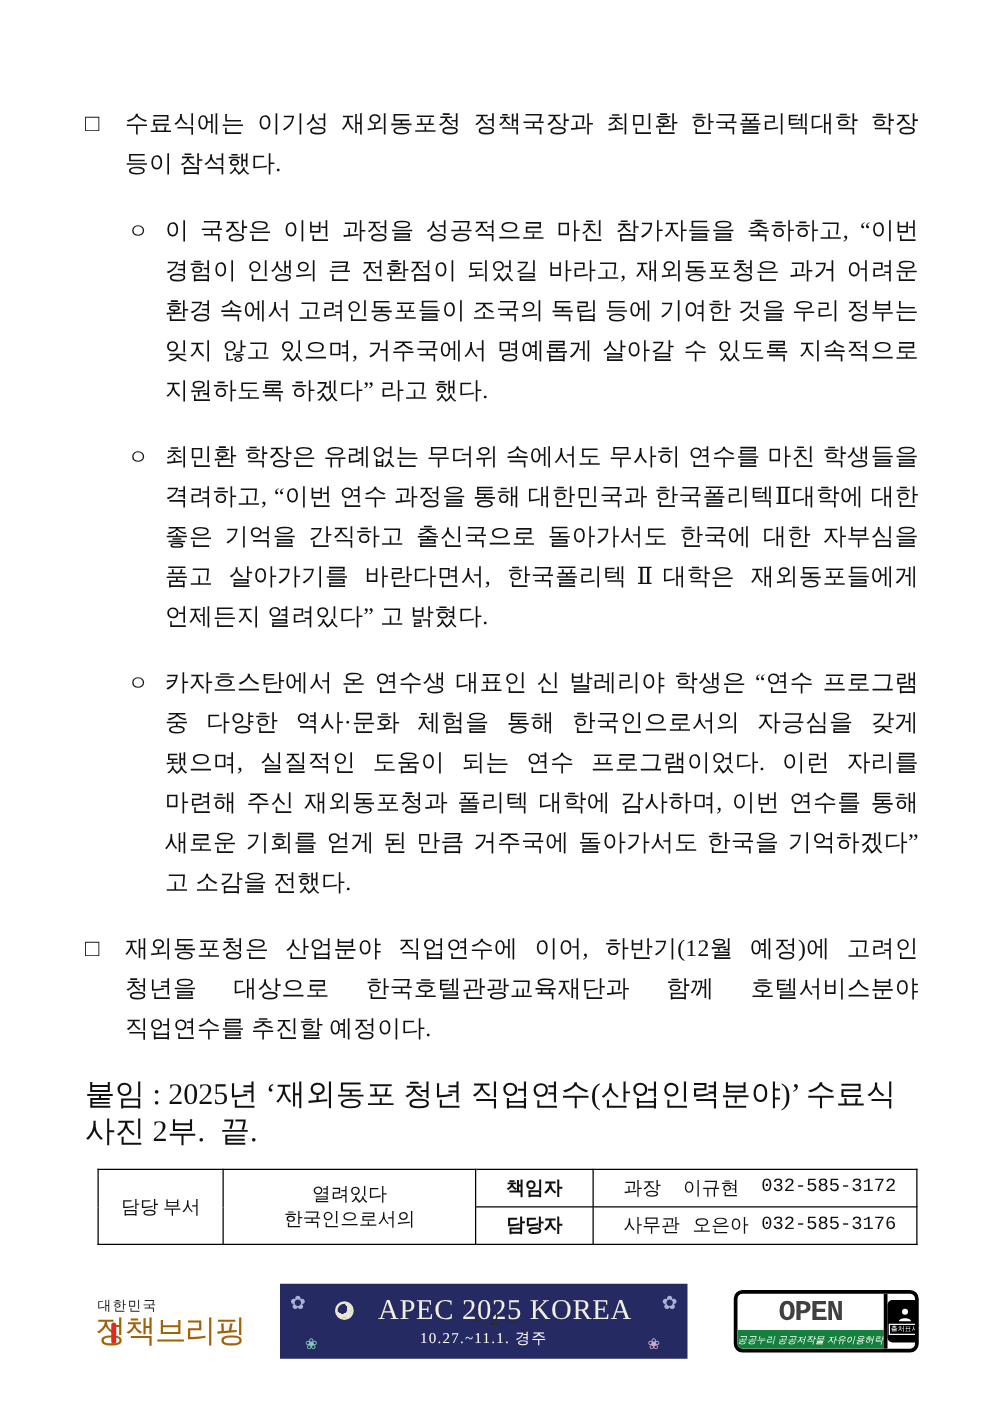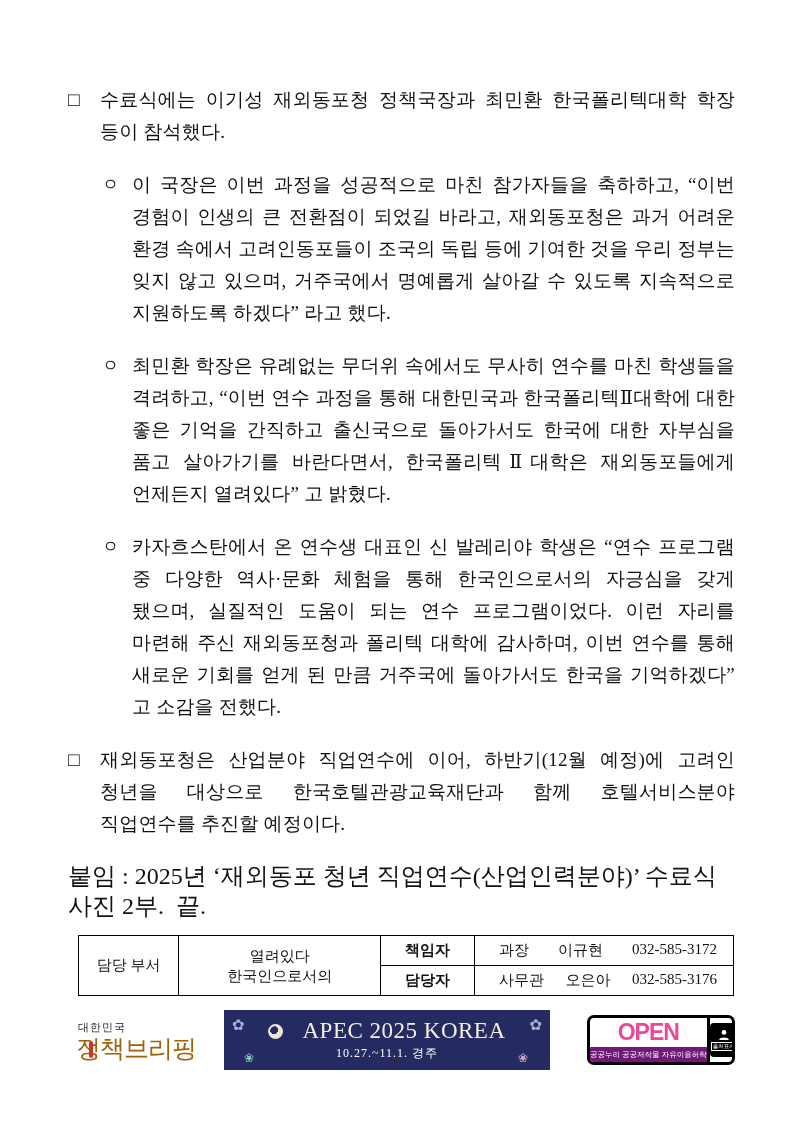--- a/index.html
+++ b/index.html
@@ -58,25 +58,26 @@
     padding: 1px 2px;
   }
   td.c-dept   { width: 15%; margin-left: 25px; }
   td.c-name   { width: 31%; line-height: 20px; }
   td.c-role   { width: 14%; font-weight: bold; }
   td.c-info   { width: 40%; }
   .info-line {
     display: flex;
     justify-content: space-between;
     padding: 0 14px 0 22px;
+    font-family: Liberation Mono, monospace;
   }
   .info-line span { white-space: nowrap; }
   
   .logo-row {
-    margin-top: 13px;
+    margin-top: 30px;
     display: flex;
     align-items: center;
     height: 62px;
   }
   .pb-logo {
     width: 138px;
     font-family: "Liberation Sans", "DejaVu Sans", sans-serif;
     position: relative;
     padding-left: 8px;
   }
@@ -135,36 +136,37 @@
     overflow: hidden;
     box-sizing: border-box;
   }
   .kogl-left {
     flex: 1;
     display: flex; flex-direction: column;
   }
   .kogl-open {
     flex: 1;
     display: flex; align-items: center; justify-content: center;
-    font-family: Liberation Sans, sans-serif;
+    font-family: Liberation Mono, monospace;
     font-weight: bold;
     font-size: 23px;
     letter-spacing: -1px;
-    color: #ec4899;
+    color: #404040;
   }
   .kogl-open::first-letter { color: #00a58d; }
   .kogl-bar {
     height: 15px;
-    background: #701a75;
+    background: #15803d;
     color: #fff;
     font-family: "Liberation Sans", sans-serif;
     font-size: 7.5px;
     display: flex; align-items: center; justify-content: center;
     white-space: nowrap;
     letter-spacing: 0px;
+    font-style: italic;
   }
   .kogl-right {
     width: 42px;
     border-left: 3px solid #000;
     display: flex; align-items: center; justify-content: center;
   }
   .kogl-src-box {
     width: 28px; height: 34px;
     background: #000;
     border-radius: 4px;

